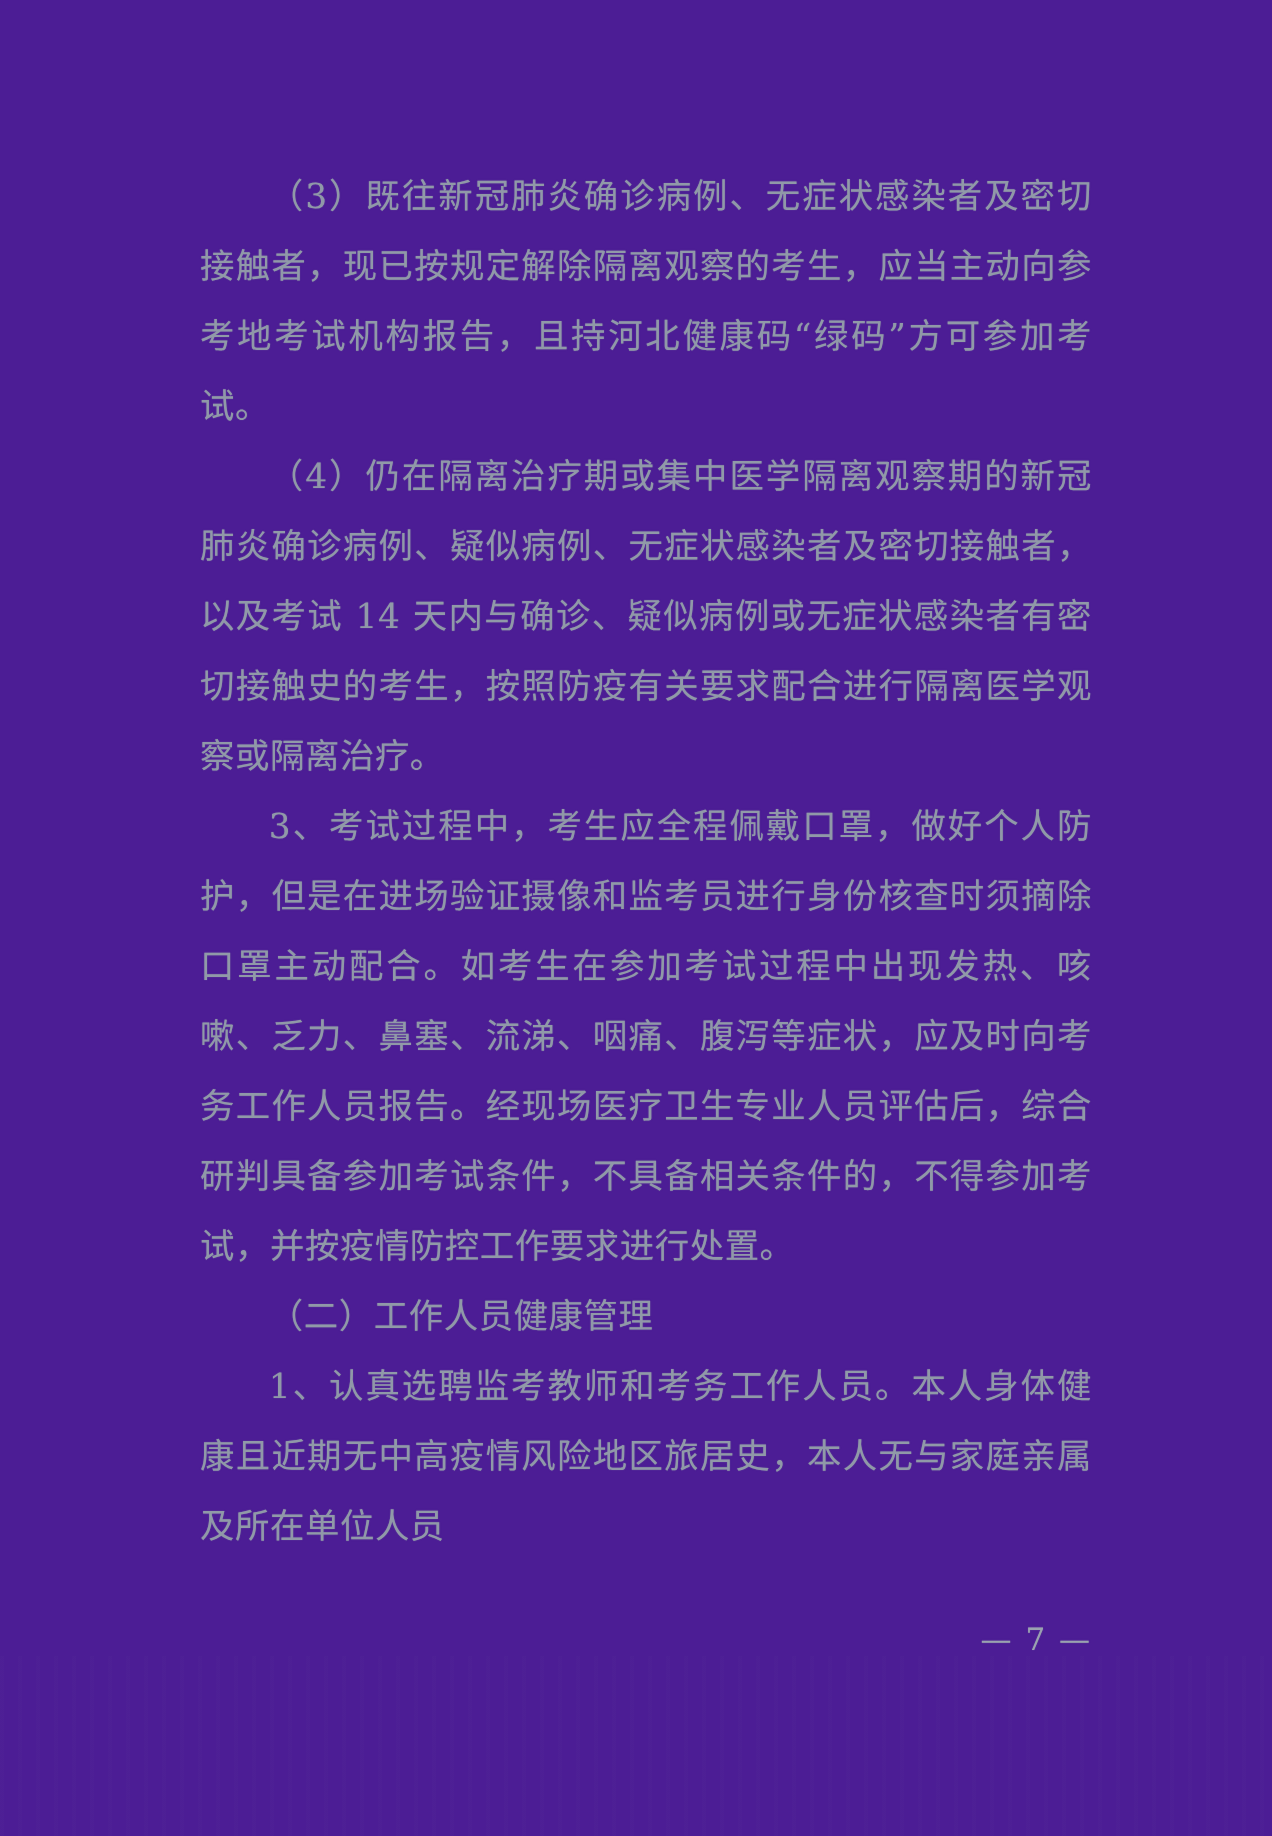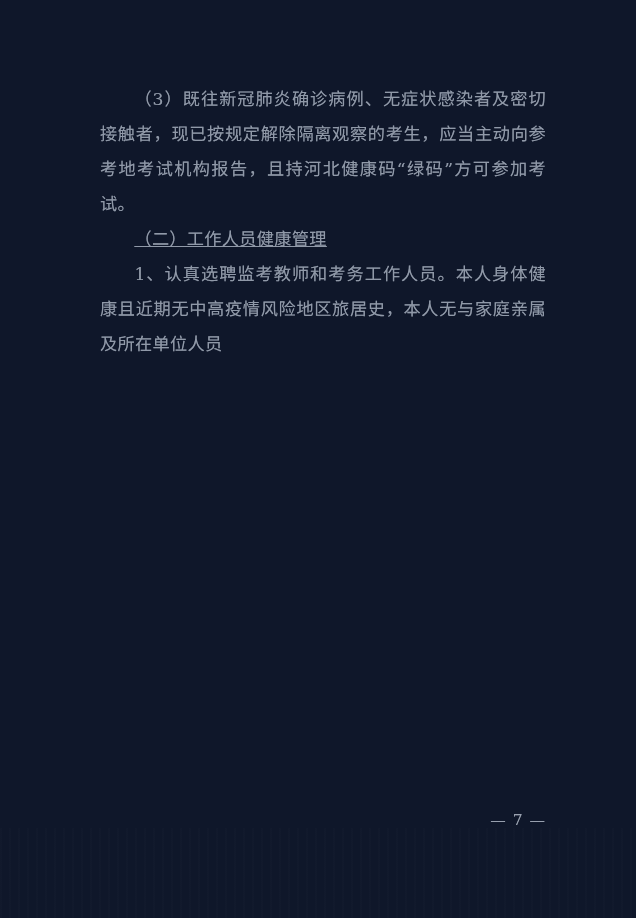--- a/index.html
+++ b/index.html
@@ -13,21 +13,21 @@
     background: #ffffff;
     font-family: "DejaVu Serif", "Liberation Serif", serif;
     overflow: hidden;
     position: relative;
   }
 
   
   .page {
     position: absolute;
     inset: 0;
-    background: #0f172a;
+    background: #4c1d95;
   }
 
   .page-noise {
     position: absolute;
     left: 0;
     right: 0;
     bottom: 0;
     height: 90px;
     background:
       repeating-linear-gradient(
@@ -64,21 +64,20 @@
   p.heading {
     margin: 0;
     font-size: 17.2px;
     line-height: 35px;
     color: #9099a8;
     text-indent: 2em;
     letter-spacing: 0.3px;
     font-weight: 500;
     text-align: left;
     text-shadow: 0 0 0.6px rgba(144,153,168,0.55);
-    text-decoration: underline;
   }
 
   .page-footer {
     position: absolute;
     left: 100px;
     width: 446px;
     top: 806px;
     text-align: right;
     font-size: 15.5px;
     line-height: 28px;
@@ -90,22 +89,24 @@
 </style>
 </head>
 <body>
 
 <div class="page">
 
   <div class="text-block">
 
     <p class="para">（3）既往新冠肺炎确诊病例、无症状感染者及密切接触者，现已按规定解除隔离观察的考生，应当主动向参考地考试机构报告，且持河北健康码“绿码”方可参加考试。</p>
 
+    <p class="para">（4）仍在隔离治疗期或集中医学隔离观察期的新冠肺炎确诊病例、疑似病例、无症状感染者及密切接触者，以及考试 14 天内与确诊、疑似病例或无症状感染者有密切接触史的考生，按照防疫有关要求配合进行隔离医学观察或隔离治疗。</p>
 
 
+    <p class="para">3、考试过程中，考生应全程佩戴口罩，做好个人防护，但是在进场验证摄像和监考员进行身份核查时须摘除口罩主动配合。如考生在参加考试过程中出现发热、咳嗽、乏力、鼻塞、流涕、咽痛、腹泻等症状，应及时向考务工作人员报告。经现场医疗卫生专业人员评估后，综合研判具备参加考试条件，不具备相关条件的，不得参加考试，并按疫情防控工作要求进行处置。</p>
 
 
     <p class="heading">（二）工作人员健康管理</p>
 
     <p class="para">1、认真选聘监考教师和考务工作人员。本人身体健康且近期无中高疫情风险地区旅居史，本人无与家庭亲属及所在单位人员</p>
 
   </div>
 
   <div class="page-footer">— 7 —</div>
 

